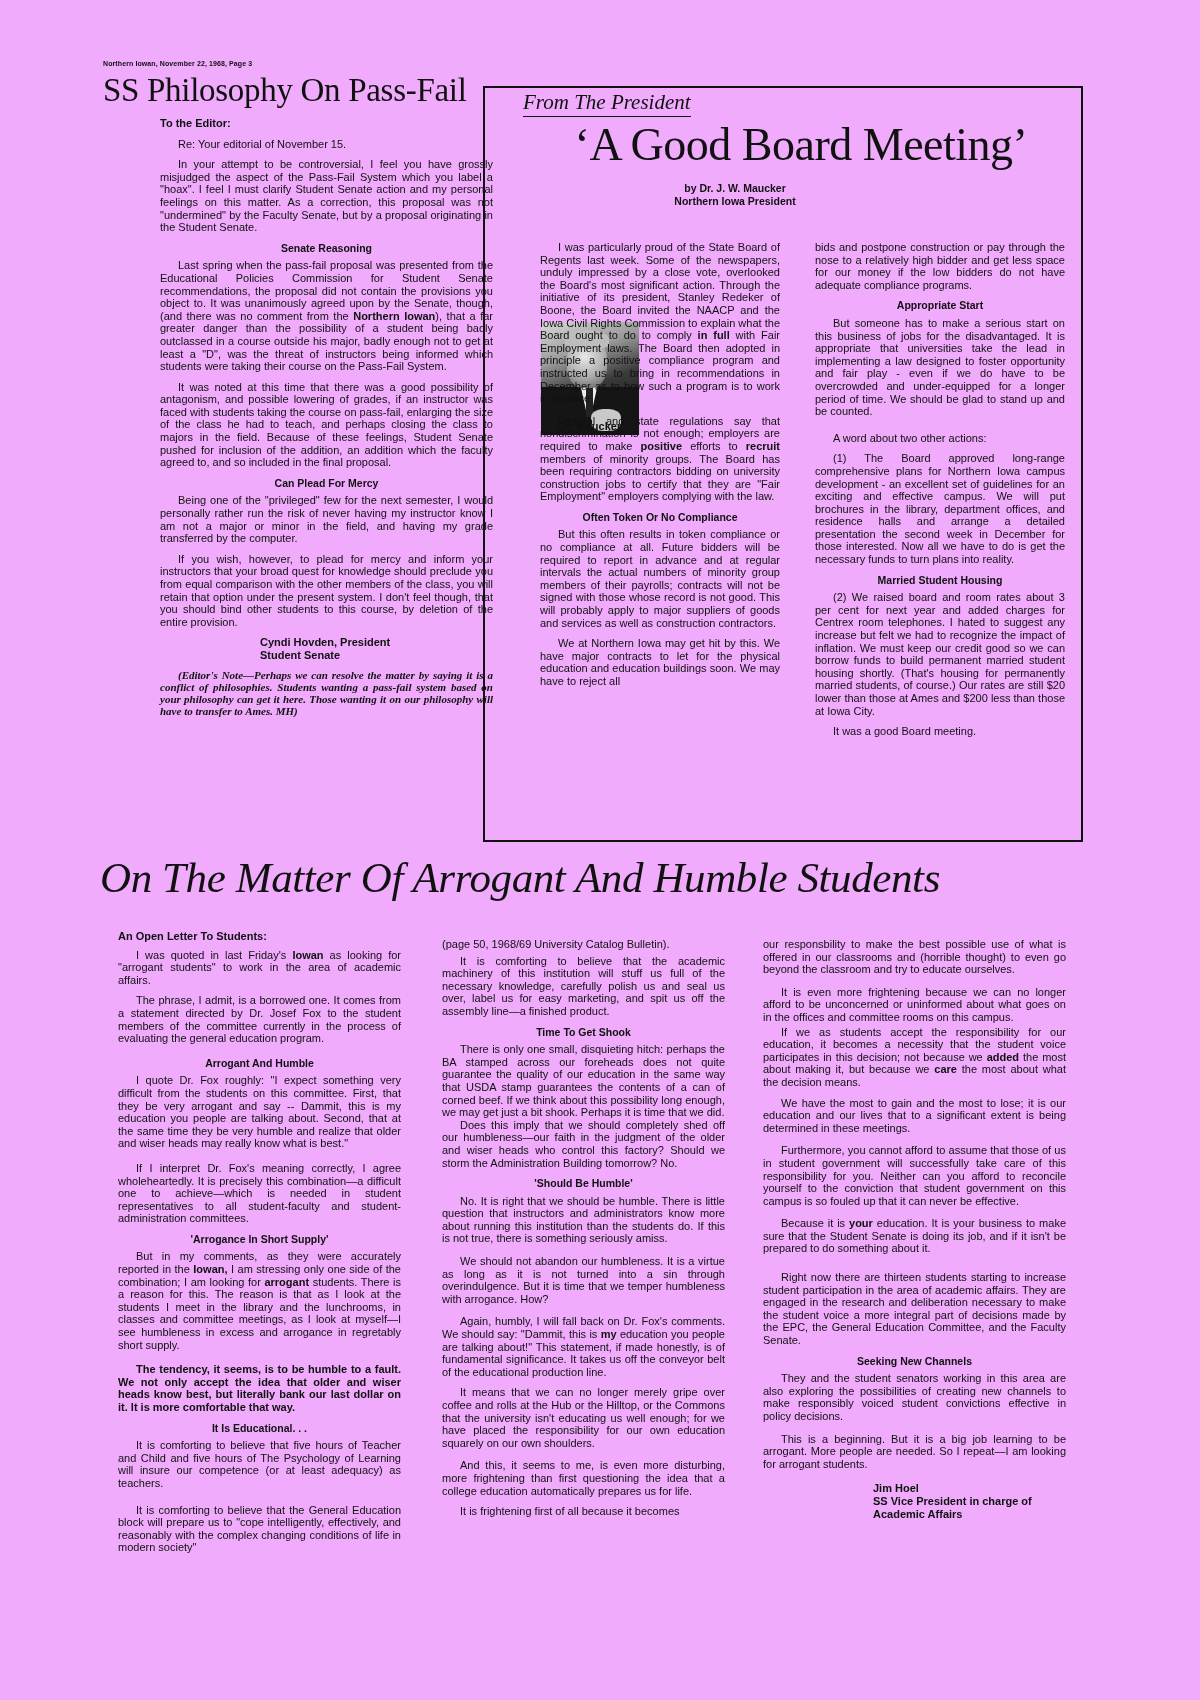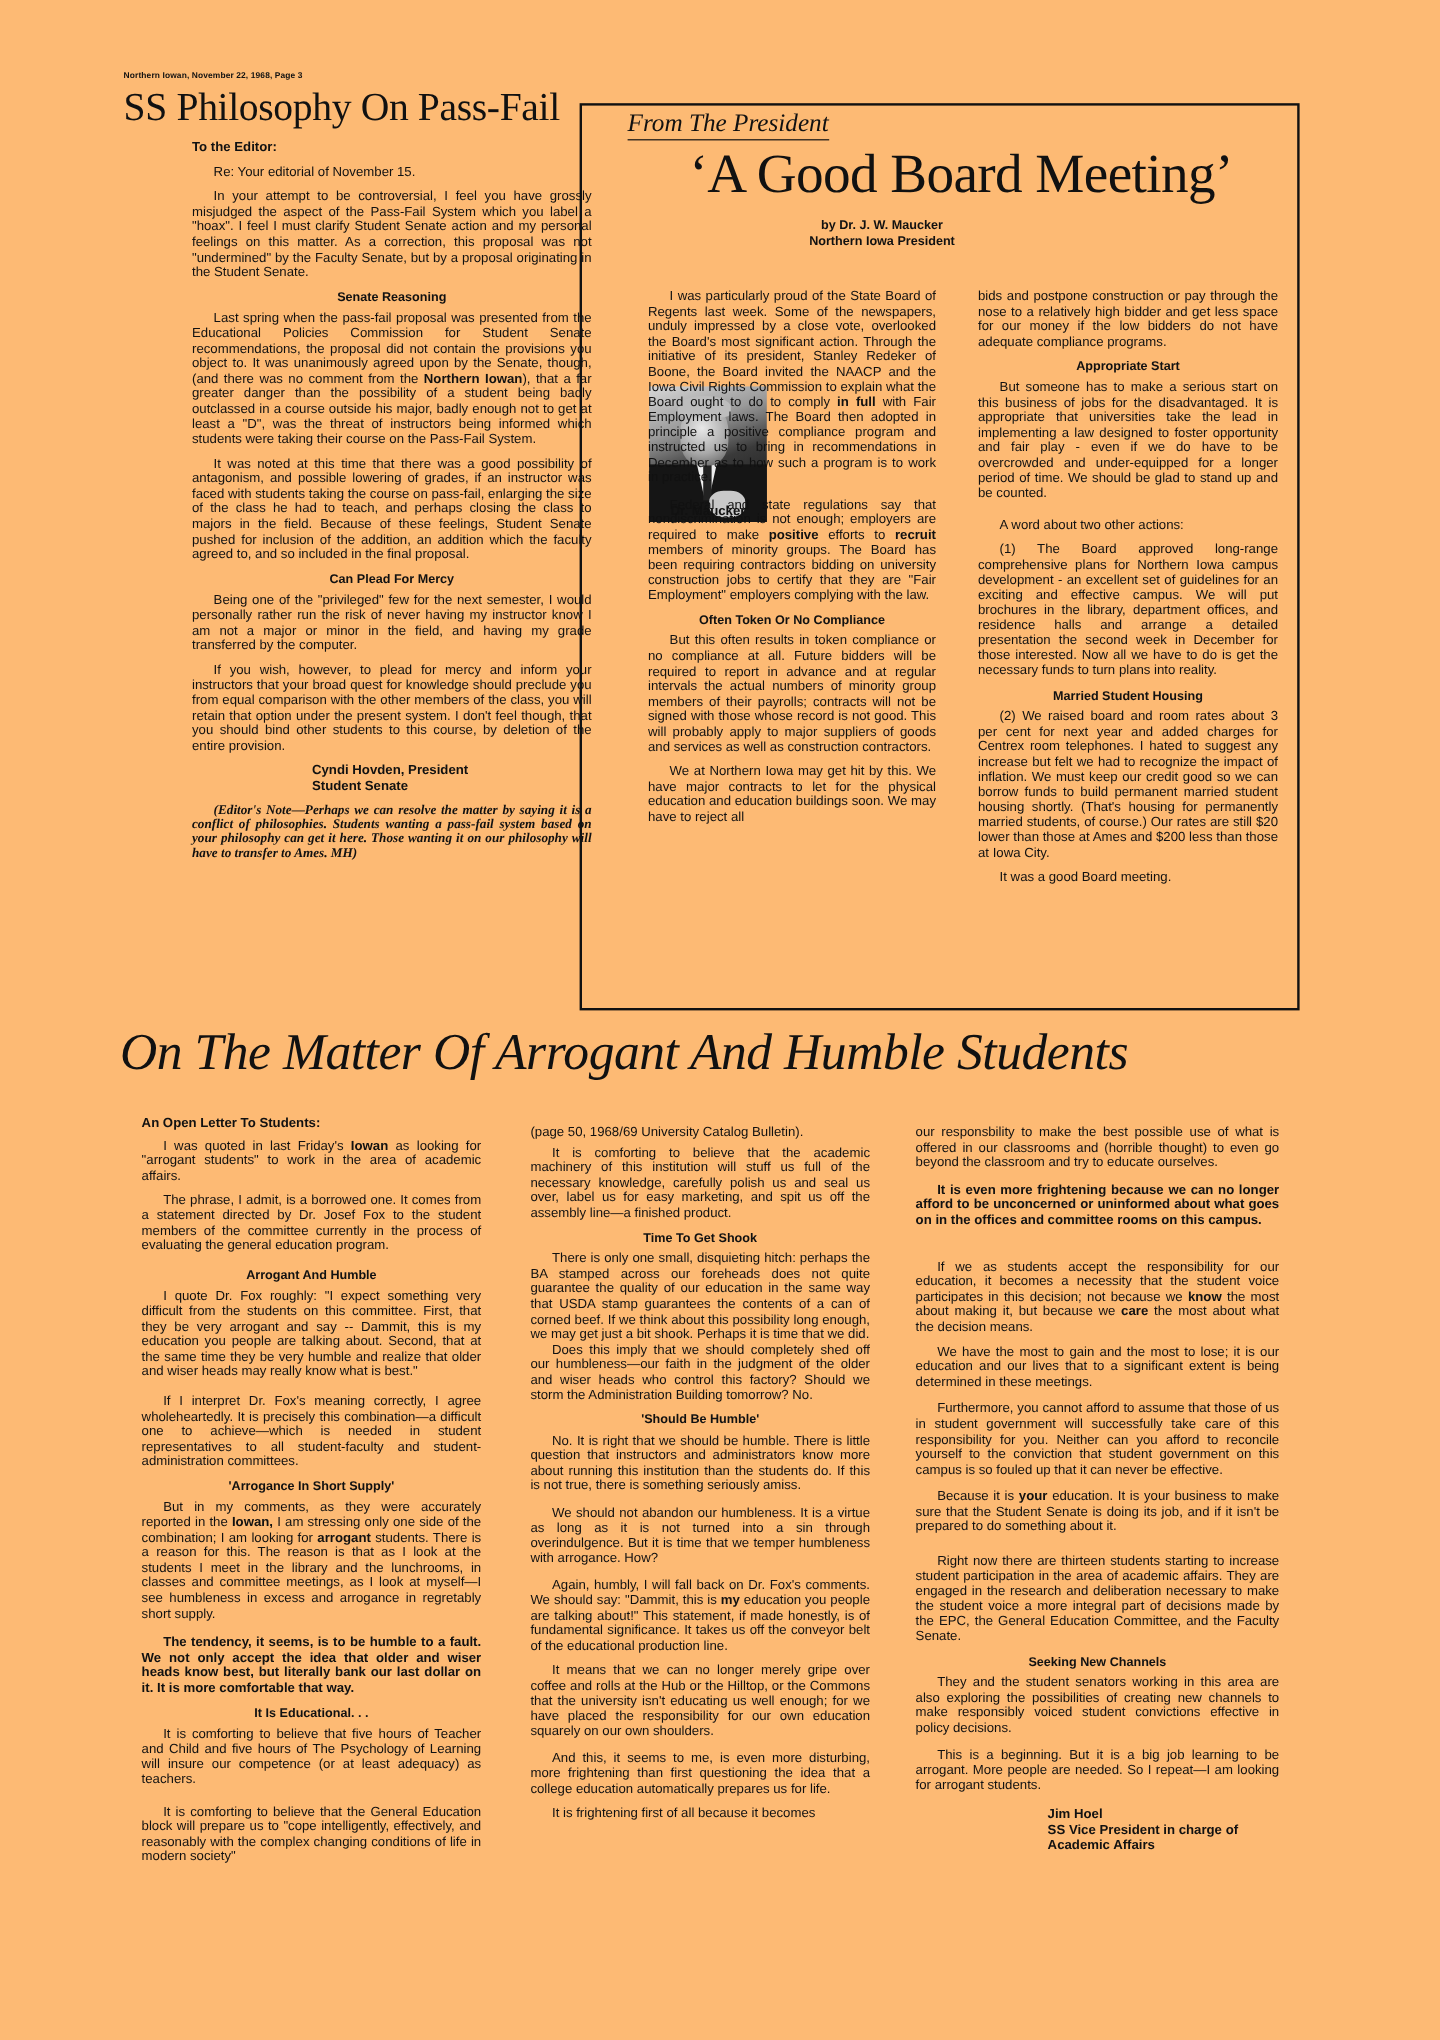--- a/index.html
+++ b/index.html
@@ -1,17 +1,17 @@
 <!DOCTYPE html>
 <html><head>
 <meta charset="utf-8">
 <style>
   html, body { margin: 0; padding: 0; background: #ffffff; }
   body { width: 1200px; height: 1700px; position: relative; overflow: hidden; color: #111; }
-  .page { position: absolute; left: 0; top: 0; width: 1200px; height: 1700px; background: #fdba74; }
+  .page { position: absolute; left: 0; top: 0; width: 1200px; height: 1700px; background: #f0abfc; }
   .sans { font-family: "Liberation Sans", "DejaVu Sans", sans-serif; }
   .serif { font-family: "Liberation Serif", "DejaVu Serif", serif; }
 
   .folio { position: absolute; left: 103px; top: 60px; font-size: 7px; font-weight: bold; letter-spacing: 0.1px; }
 
   
   .left-head { position: absolute; left: 103px; top: 70px; font-size: 33px; line-height: 40px; white-space: nowrap; letter-spacing: -0.3px; }
   .col { position: absolute; font-size: 11px; line-height: 12.6px; text-align: justify; }
   .col p { margin: 0 0 8px 0; text-indent: 18px; }
   .col p.noindent { text-indent: 0; }
@@ -133,22 +133,22 @@
     <p style="margin-bottom:10px;">No. It is right that we should be humble. There is little question that instructors and administrators know more about running this institution than the students do. If this is not true, there is something seriously amiss.</p>
     <p style="margin-bottom:10px;">We should not abandon our humbleness. It is a virtue as long as it is not turned into a sin through overindulgence. But it is time that we temper humbleness with arrogance. How?</p>
     <p><span>Again, humbly, I will fall back on Dr. Fox's comments. We should say: "Dammit, this is </span><span class="b">my</span><span> education you people are talking about!" This statement, if made honestly, is of fundamental significance. It takes us off the conveyor belt of the educational production line.</span></p>
     <p style="margin-bottom:10px;">It means that we can no longer merely gripe over coffee and rolls at the Hub or the Hilltop, or the Commons that the university isn't educating us well enough; for we have placed the responsibility for our own education squarely on our own shoulders.</p>
     <p>And this, it seems to me, is even more disturbing, more frightening than first questioning the idea that a college education automatically prepares us for life.</p>
     <p>It is frightening first of all because it becomes</p>
   </div>
 
   <div class="col sans" style="left:763px; top:938px; width:303px;">
     <p class="noindent" style="margin-bottom:10px;">our responsbility to make the best possible use of what is offered in our classrooms and (horrible thought) to even go beyond the classroom and try to educate ourselves.</p>
-    <p style="margin-bottom:26px;font-weight:bold;">It is even more frightening because we can no longer afford to be unconcerned or uninformed about what goes on in the offices and committee rooms on this campus.</p>
-    <p><span>If we as students accept the responsibility for our education, it becomes a necessity that the student voice participates in this decision; not because we </span><span class="b">know</span><span> the most about making it, but because we </span><span class="b">care</span><span> the most about what the decision means.</span></p>
+    <p style="margin-bottom:2px;">It is even more frightening because we can no longer afford to be unconcerned or uninformed about what goes on in the offices and committee rooms on this campus.</p>
+    <p><span>If we as students accept the responsibility for our education, it becomes a necessity that the student voice participates in this decision; not because we </span><span class="b">added</span><span> the most about making it, but because we </span><span class="b">care</span><span> the most about what the decision means.</span></p>
     <p style="margin-bottom:10px;">We have the most to gain and the most to lose; it is our education and our lives that to a significant extent is being determined in these meetings.</p>
     <p style="margin-bottom:10px;">Furthermore, you cannot afford to assume that those of us in student government will successfully take care of this responsibility for you. Neither can you afford to reconcile yourself to the conviction that student government on this campus is so fouled up that it can never be effective.</p>
     <p style="margin-bottom:16px;"><span>Because it is </span><span class="b">your</span><span> education. It is your business to make sure that the Student Senate is doing its job, and if it isn't be prepared to do something about it.</span></p>
     <p>Right now there are thirteen students starting to increase student participation in the area of academic affairs. They are engaged in the research and deliberation necessary to make the student voice a more integral part of decisions made by the EPC, the General Education Committee, and the Faculty Senate.</p>
     <h4>Seeking New Channels</h4>
     <p style="margin-bottom:10px;">They and the student senators working in this area are also exploring the possibilities of creating new channels to make responsibly voiced student convictions effective in policy decisions.</p>
     <p style="margin-bottom:12px;">This is a beginning. But it is a big job learning to be arrogant. More people are needed. So I repeat—I am looking for arrogant students.</p>
     <div class="sig" style="margin-left:110px;">
       <div>Jim Hoel</div>
       <div>SS Vice President in charge of</div>

